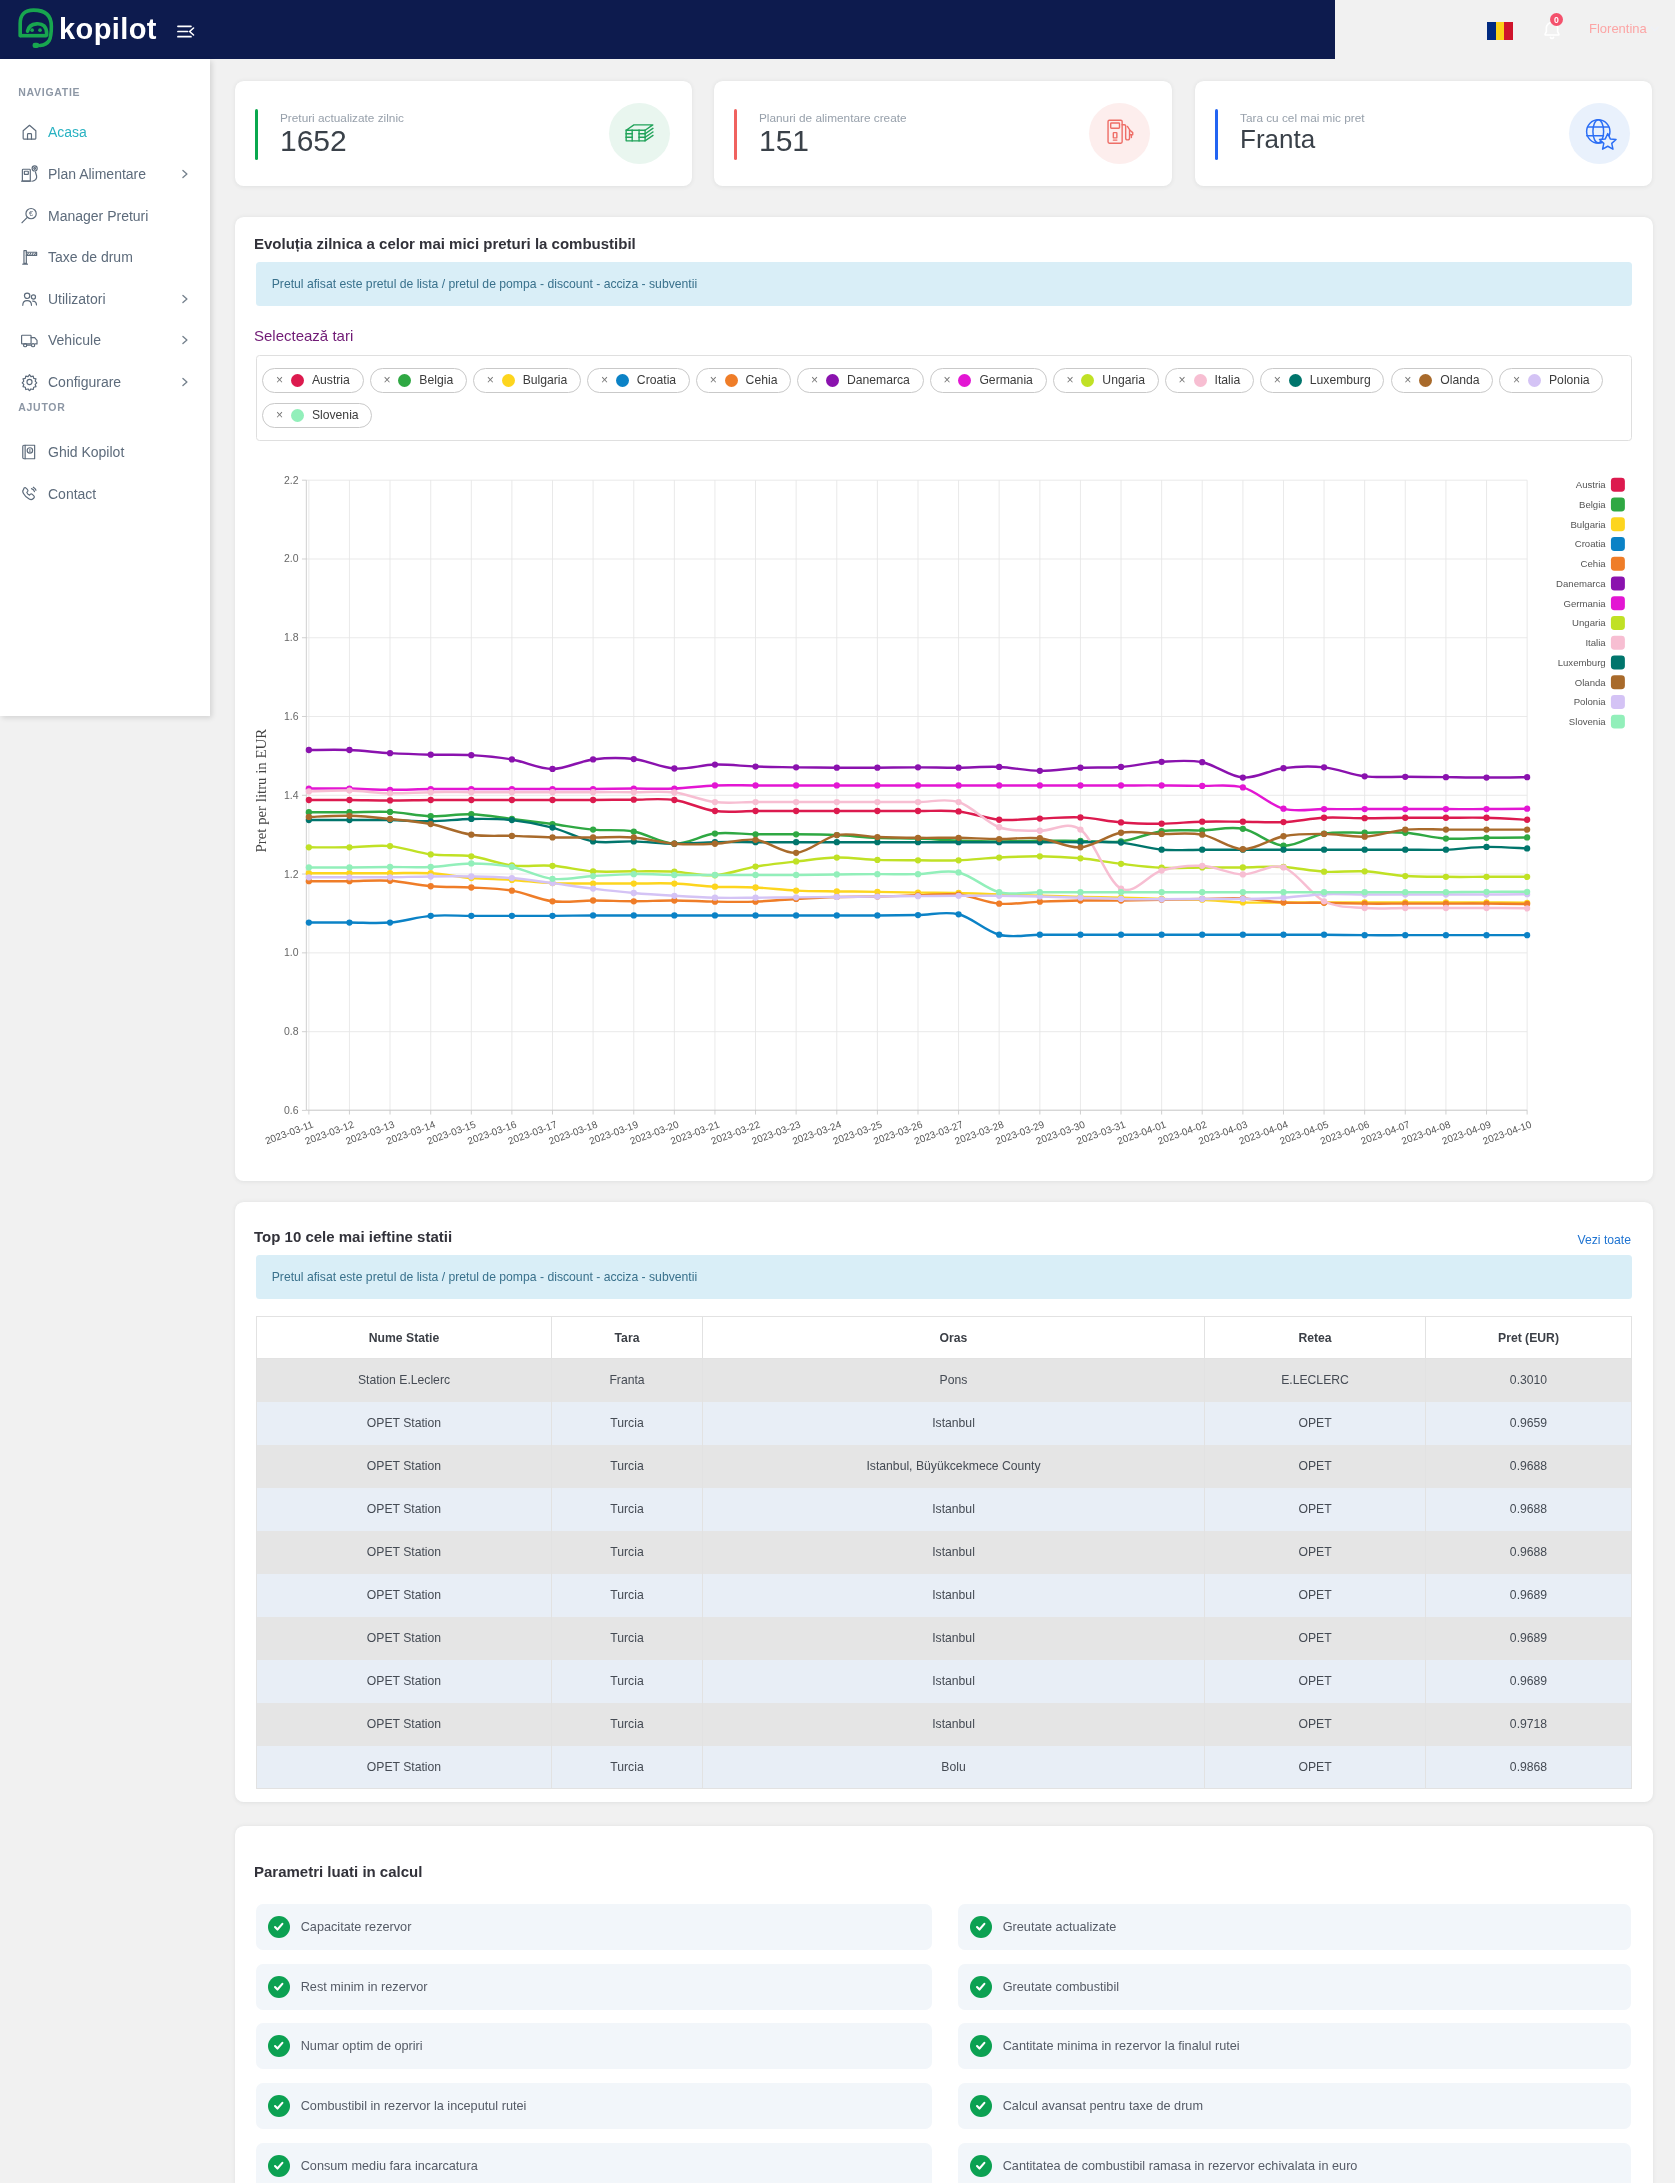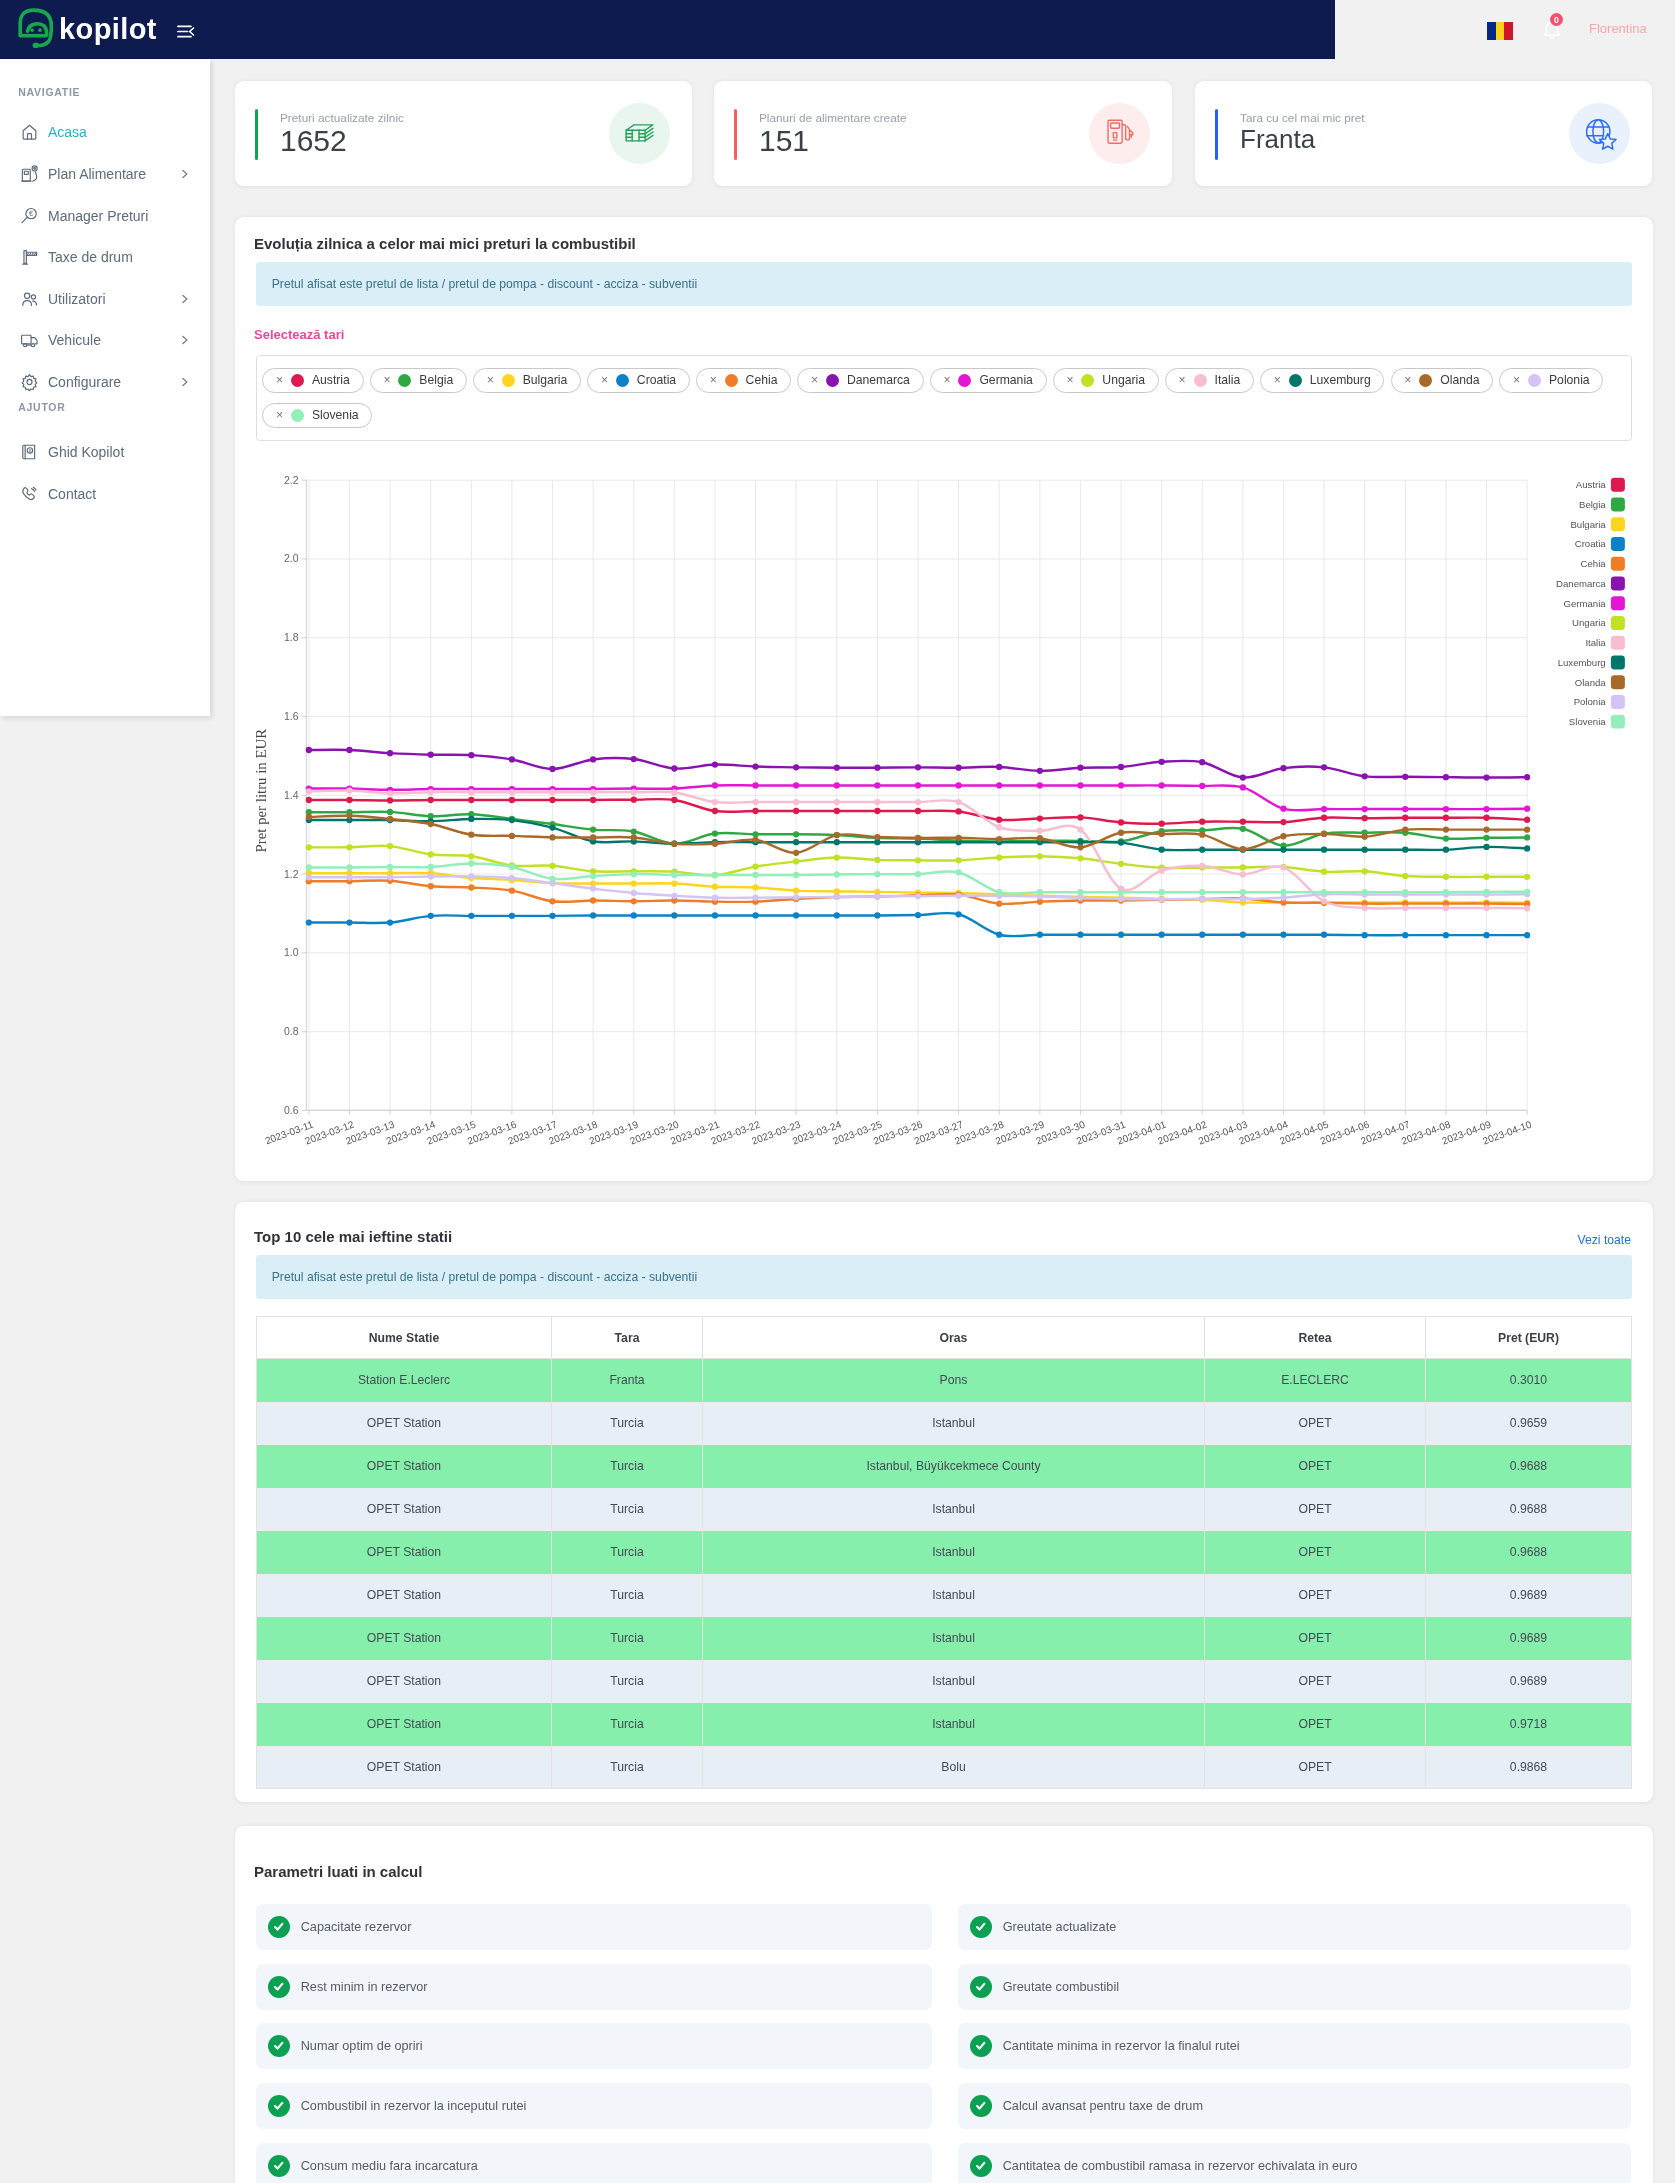--- a/index.html
+++ b/index.html
@@ -20,21 +20,21 @@
 .ctitle{position:absolute;left:19px;font-size:15px;font-weight:bold;color:#32323a}
 .alert{position:absolute;left:21px;width:1376px;height:44px;background:#d9eef7;border-radius:3.5px;color:#39718c;font-size:12.2px;display:flex;align-items:center;padding-left:15.7px}
 .chips{position:absolute;left:21px;top:138px;width:1376px;height:86px;border:0.9px solid #dfdfdf;border-radius:3.5px;padding:7px 2.2px;display:flex;flex-wrap:wrap;align-content:flex-start}
 .chip{height:24.5px;border:0.9px solid #c9c9c9;border-radius:12.7px;display:flex;align-items:center;padding:0 12.7px;margin:5.2px 3.1px;font-size:12.2px;color:#3c3c3c;background:#fff}
 .chip .x{color:#777;font-size:12.2px;margin-right:7.9px}
 .chip .dot{width:13px;height:13px;border-radius:50%;margin-right:7.9px}
 table.st{border-collapse:collapse;width:1376px;font-size:12.2px;color:#454b54;table-layout:fixed}
 table.st th,table.st td{border-left:0.9px solid #e2e2e2;border-right:0.9px solid #e2e2e2;text-align:center;height:43px;font-weight:normal}
 table.st th{font-weight:bold;color:#3b3f46;height:42px;border-bottom:0.9px solid #e2e2e2}
 table.st{border:0.9px solid #e2e2e2}
-table.st tr.odd td{background:#86efac}
+table.st tr.odd td{background:#e5e5e5}
 table.st tr.even td{background:#e8eef6}
 .link{position:absolute;right:22px;top:31px;font-size:12.2px;color:#1f74d2}
 .pill{position:absolute;width:676px;height:46px;background:#f2f6fa;border-radius:7px;display:flex;align-items:center}
 .pill .ck{width:22px;height:22px;border-radius:50%;background:#0ca152;margin-left:12.2px;display:flex;align-items:center;justify-content:center}
 .pill .tx{margin-left:10.5px;font-size:12.7px;color:#555b66}
 </style></head>
 <body>
 <div class="topbar">
     <svg style="position:absolute;left:15px;top:7.9px" width="45" height="45" viewBox="0 0 52 52" fill="none">
 <path d="M6 32 V18 Q6 2.5 21.5 2.5 Q42 2.5 42 21 Q42 33 39.5 37.5 Q36.5 42.5 29 43.3" stroke="#18a64f" stroke-width="4.2" stroke-linecap="round"></path>
@@ -221,21 +221,21 @@
         <circle cx="20" cy="19" r="13.5"></circle>
         <ellipse cx="20" cy="19" rx="6.2" ry="13.5"></ellipse>
         <path d="M8.3 14 h23.4 M6.6 24 h19.5"></path>
         <path d="M31 21.5 L33.9 27.7 L40.6 28.4 L35.6 32.9 L37 39.6 L31 36.2 L25 39.6 L26.4 32.9 L21.4 28.4 L28.1 27.7 Z" fill="#e9f1fc"></path>
       </svg>
     </div>
   </div>
 <div class="card" style="left:235px;top:217px;width:1418px;height:964px">
     <div class="ctitle" style="top:18.3px">Evoluția zilnica a celor mai mici preturi la combustibil</div>
     <div class="alert" style="top:45px">Pretul afisat este pretul de lista / pretul de pompa - discount - acciza - subventii</div>
-    <div style="position:absolute;left:19px;top:110px;font-size:13px;font-weight:bold;color:#ec4899">Selectează tari</div>
+    <div style="position:absolute;left:19px;top:110px;font-size:15px;font-weight:normal;color:#701a75">Selectează tari</div>
     <div class="chips">
       <span class="chip"><span class="x">×</span><span class="dot" style="background:#dc1a4e"></span>Austria</span>
       <span class="chip"><span class="x">×</span><span class="dot" style="background:#2fa843"></span>Belgia</span>
       <span class="chip"><span class="x">×</span><span class="dot" style="background:#fdd51e"></span>Bulgaria</span>
       <span class="chip"><span class="x">×</span><span class="dot" style="background:#0b82c6"></span>Croatia</span>
       <span class="chip"><span class="x">×</span><span class="dot" style="background:#ef7d28"></span>Cehia</span>
       <span class="chip"><span class="x">×</span><span class="dot" style="background:#8a12ae"></span>Danemarca</span>
       <span class="chip"><span class="x">×</span><span class="dot" style="background:#e316d3"></span>Germania</span>
       <span class="chip"><span class="x">×</span><span class="dot" style="background:#c0e125"></span>Ungaria</span>
       <span class="chip"><span class="x">×</span><span class="dot" style="background:#f7bed2"></span>Italia</span>

